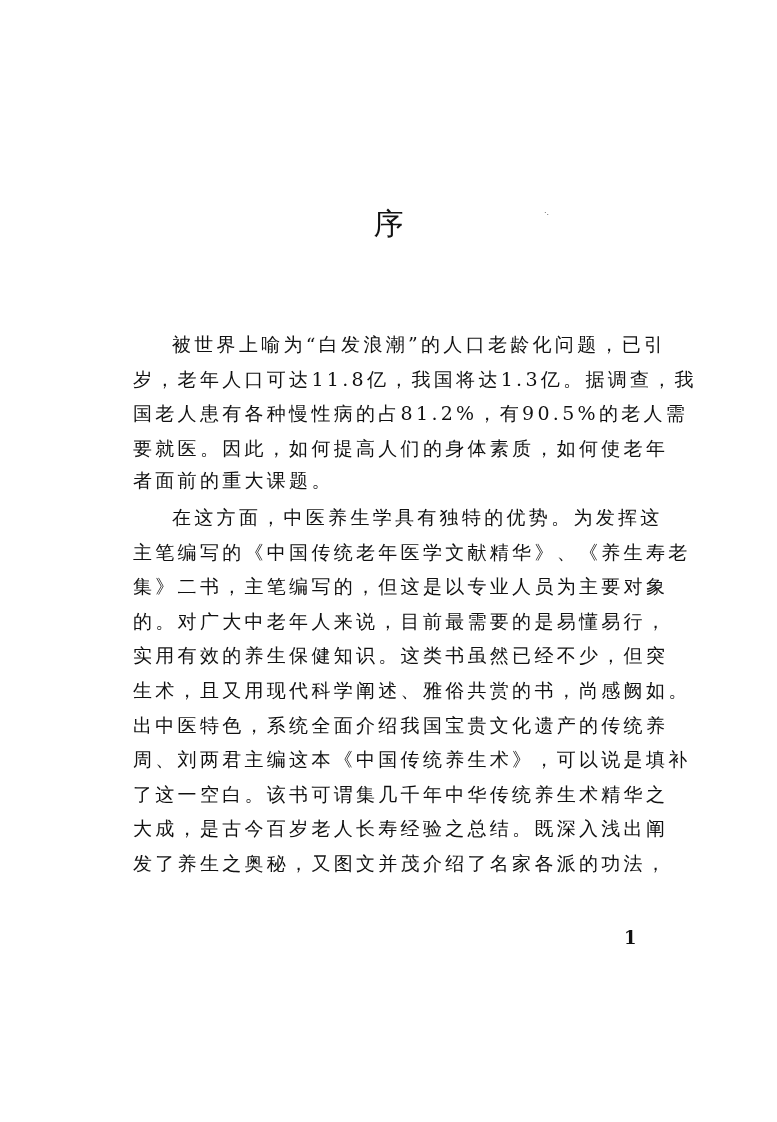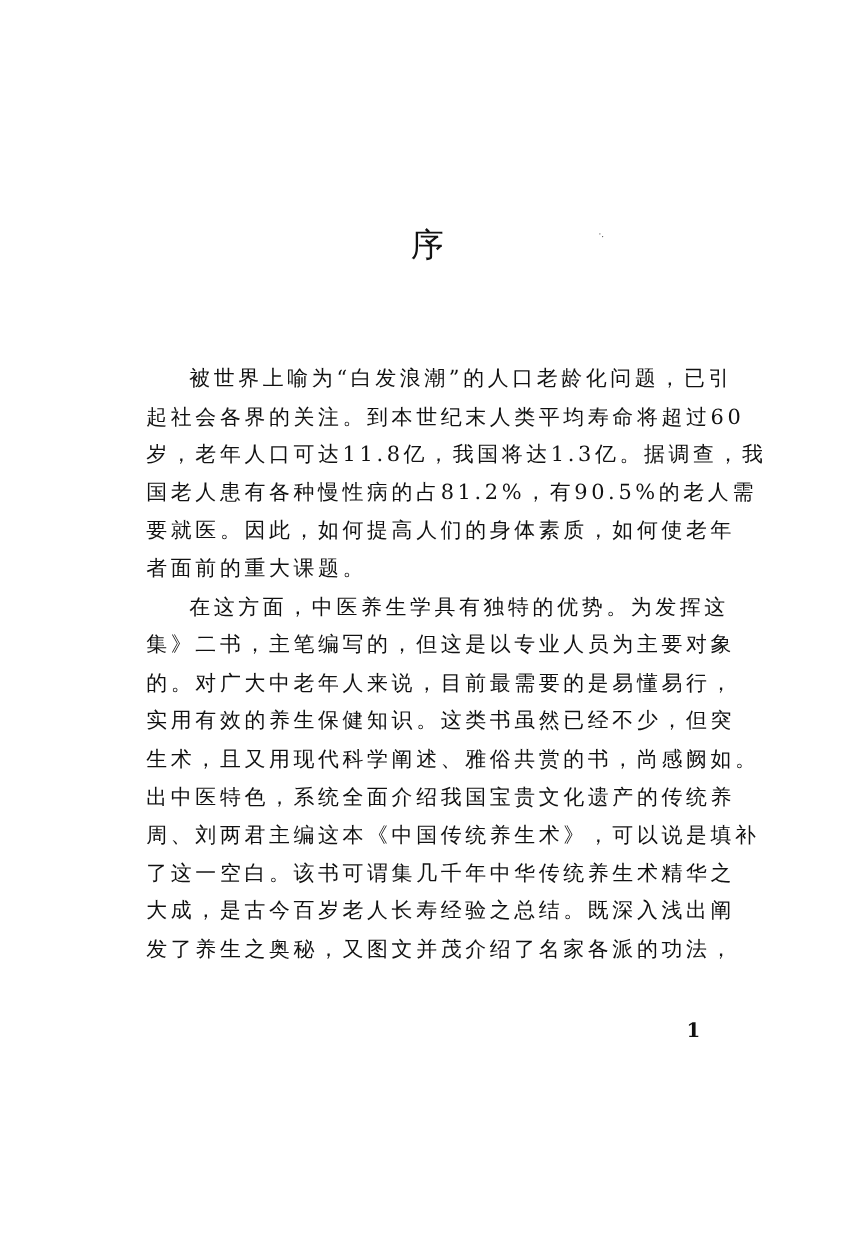--- a/index.html
+++ b/index.html
@@ -51,20 +51,21 @@
       height: 34.6px;
       line-height: 34.6px;
       font-size: 19px;
       white-space: nowrap;
       letter-spacing: 3.3px;
       text-align: justify;
       text-align-last: justify;
     }
     .line.last {
       text-align-last: left;
+      font-family: Liberation Mono, monospace;
     }
     .line.indent {
       padding-left: 39px;
     }
     .page-number {
       position: absolute;
       left: 624px;
       top: 926px;
       font-size: 18px;
       font-weight: bold;
@@ -75,28 +76,28 @@
 </head>
 <body>
 
 <div class="page">
   <div class="title">序</div>
   <div class="speck">·.</div>
 
   <div class="body-text">
     <div>
       <div class="line indent">被世界上喻为“白发浪潮”的人口老龄化问题，已引</div>
-      <div class="line">起社会各界的关注。到本世纪末人类平均寿命将超过60</div>
       <div class="line">岁，老年人口可达11.8亿，我国将达1.3亿。据调查，我</div>
       <div class="line">国老人患有各种慢性病的占81.2%，有90.5%的老人需</div>
       <div class="line">要就医。因此，如何提高人们的身体素质，如何使老年</div>
       <div class="line last">者面前的重大课题。</div>
     </div>
     <div>
       <div class="line indent">在这方面，中医养生学具有独特的优势。为发挥这</div>
+      <div class="line">主笔编写的《中国传统老年医学文献精华》、《养生寿老</div>
       <div class="line">集》二书，主笔编写的，但这是以专业人员为主要对象</div>
       <div class="line">的。对广大中老年人来说，目前最需要的是易懂易行，</div>
       <div class="line">实用有效的养生保健知识。这类书虽然已经不少，但突</div>
       <div class="line">生术，且又用现代科学阐述、雅俗共赏的书，尚感阙如。</div>
       <div class="line">出中医特色，系统全面介绍我国宝贵文化遗产的传统养</div>
       <div class="line">周、刘两君主编这本《中国传统养生术》，可以说是填补</div>
       <div class="line">了这一空白。该书可谓集几千年中华传统养生术精华之</div>
       <div class="line">大成，是古今百岁老人长寿经验之总结。既深入浅出阐</div>
       <div class="line">发了养生之奥秘，又图文并茂介绍了名家各派的功法，</div>
     </div>

